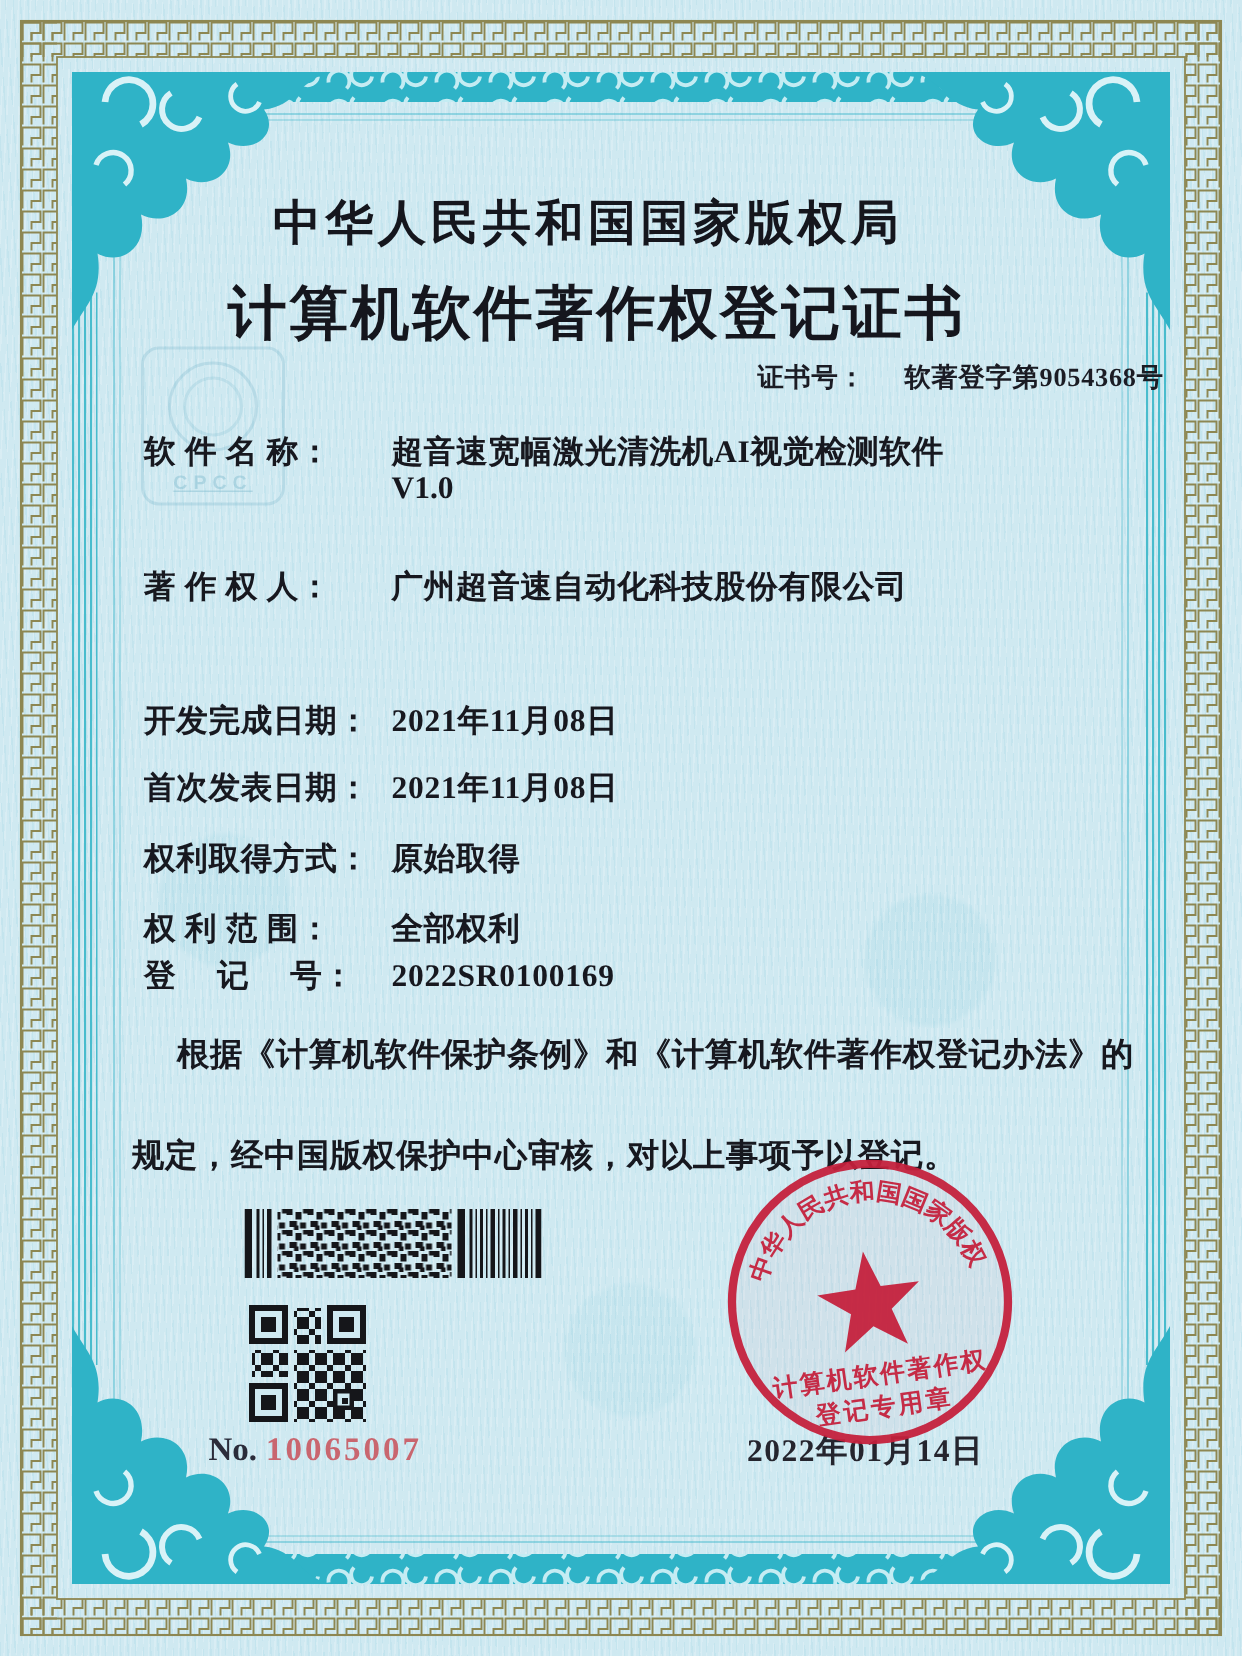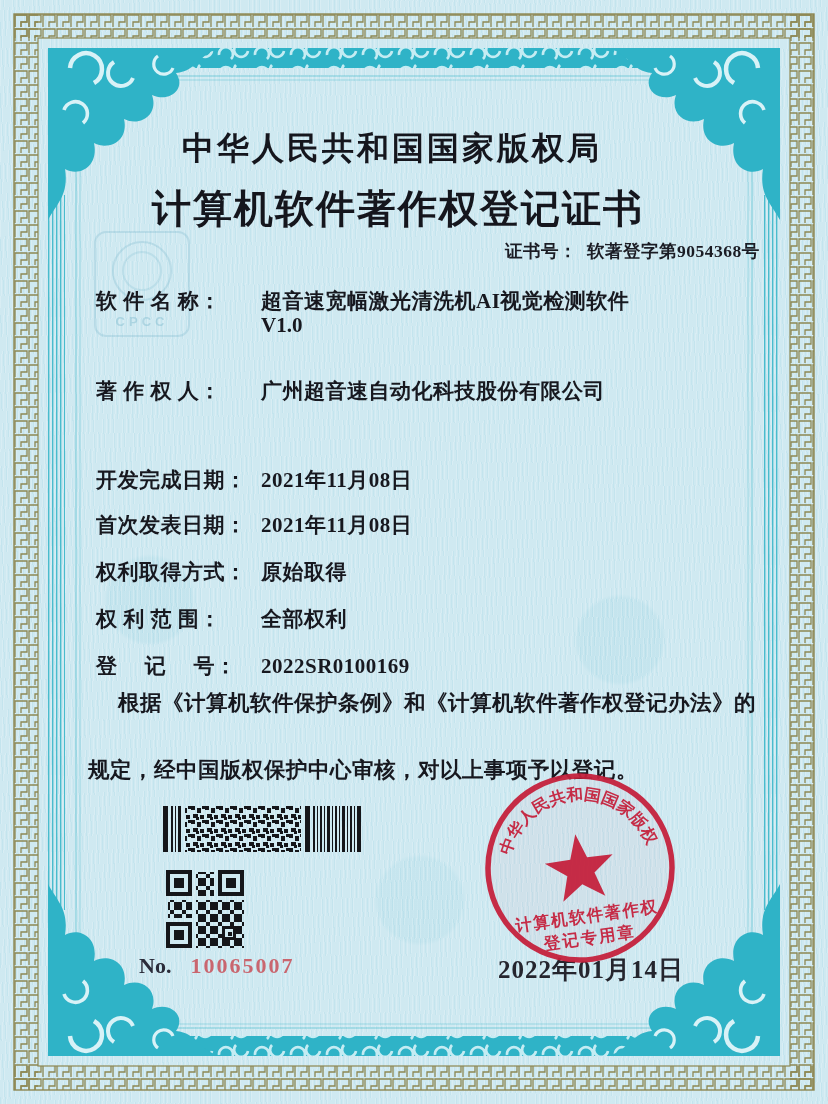--- a/index.html
+++ b/index.html
@@ -29,40 +29,40 @@
   }
   .cert-title{
     left:0;top:182px;width:828px;text-align:center;
     font-size:39px;font-weight:700;letter-spacing:2px;color:#15161d;
     transform:translateX(-16px);white-space:nowrap;
   }
   .certno{
     left:505px;top:239px;font-size:17.5px;font-weight:700;color:#1b1c24;
     white-space:nowrap;letter-spacing:.5px;
   }
-  .certno .v{margin-left:10px;font-weight:600;text-align:center;}
+  .certno .v{margin-left:26px;font-weight:600;text-align:center;}
   .frow{left:96px;white-space:nowrap;font-size:21px;color:#17181f;}
   .flabel{display:inline-block;min-width:152px;font-weight:700;letter-spacing:.5px;}
   .fvalue{margin-left:13px;font-weight:600;letter-spacing:.5px;}
   .fvalue2{left:261px;font-size:21px;font-weight:700;color:#17181f;}
   .stmt{font-size:21.5px;font-weight:600;color:#17181f;letter-spacing:.5px;white-space:nowrap;}
   .serial{left:139px;top:953px;font-size:22px;color:#2b2c3a;font-weight:600;white-space:nowrap;}
-  .serial .num{color:#c9666f;letter-spacing:2px;margin-left:19px;font-weight:600;}
-  .issue-date{left:498px;top:953px;font-size:25px;font-weight:700;color:#25252e;
+  .serial .num{color:#c9666f;letter-spacing:2px;margin-left:6px;font-weight:600;}
+  .issue-date{left:498px;top:953px;font-size:21px;font-weight:700;color:#25252e;
     letter-spacing:1px;white-space:nowrap;}
   
   .cpcc{
     left:94px;top:231px;width:92px;height:102px;border:2px solid rgba(120,182,202,.38);
     border-radius:12px;opacity:.75;
   }
   .cpcc .c1{position:absolute;left:16px;top:8px;width:56px;height:56px;border:2px solid rgba(120,182,202,.38);border-radius:50%;}
   .cpcc .c2{position:absolute;left:26px;top:18px;width:36px;height:36px;border:2px solid rgba(120,182,202,.30);border-radius:50%;}
   .cpcc .t{position:absolute;left:0;bottom:6px;width:100%;text-align:center;
     font-family:"Liberation Sans","DejaVu Sans",sans-serif;
-    font-size:13px;letter-spacing:4px;color:rgba(120,182,202,.55);font-weight:700;}
+    font-size:13px;letter-spacing:4px;color:rgba(120,182,202,.55);font-weight:700;text-decoration:underline;}
   .seal-svg{left:460px;top:748px;pointer-events:none;opacity:.94;}
 </style>
 </head>
 <body>
 
 <div class="page">
 
   <svg class="abs frame-svg" width="828" height="1104" viewBox="0 0 828 1104">
     <defs>
       <pattern id="gk" width="14" height="14" patternUnits="userSpaceOnUse">
@@ -134,21 +134,21 @@
   </div>
   <div class="abs frow" style="top:511px">
     <span class="flabel">首次发表日期：</span><span class="fvalue">2021年11月08日</span>
   </div>
   <div class="abs frow" style="top:558px">
     <span class="flabel">权利取得方式：</span><span class="fvalue">原始取得</span>
   </div>
   <div class="abs frow" style="top:605px">
     <span class="flabel">权 利 范 围：</span><span class="fvalue">全部权利</span>
   </div>
-  <div class="abs frow" style="top:652px">
+  <div class="abs frow" style="top:636px">
     <span class="flabel">登　 记　 号：</span><span class="fvalue">2022SR0100169</span>
   </div>
 
   <div class="abs stmt" style="left:118px;top:688px">根据《计算机软件保护条例》和《计算机软件著作权登记办法》的</div>
   <div class="abs stmt" style="left:88px;top:755px">规定，经中国版权保护中心审核，对以上事项予以登记。</div>
 
   <svg class="abs" style="left:163px;top:806px" width="198" height="46" viewBox="0 0 198 46">
     <defs>
       <pattern id="bcn" width="14" height="14" patternUnits="userSpaceOnUse">
         <g fill="#15161a">

